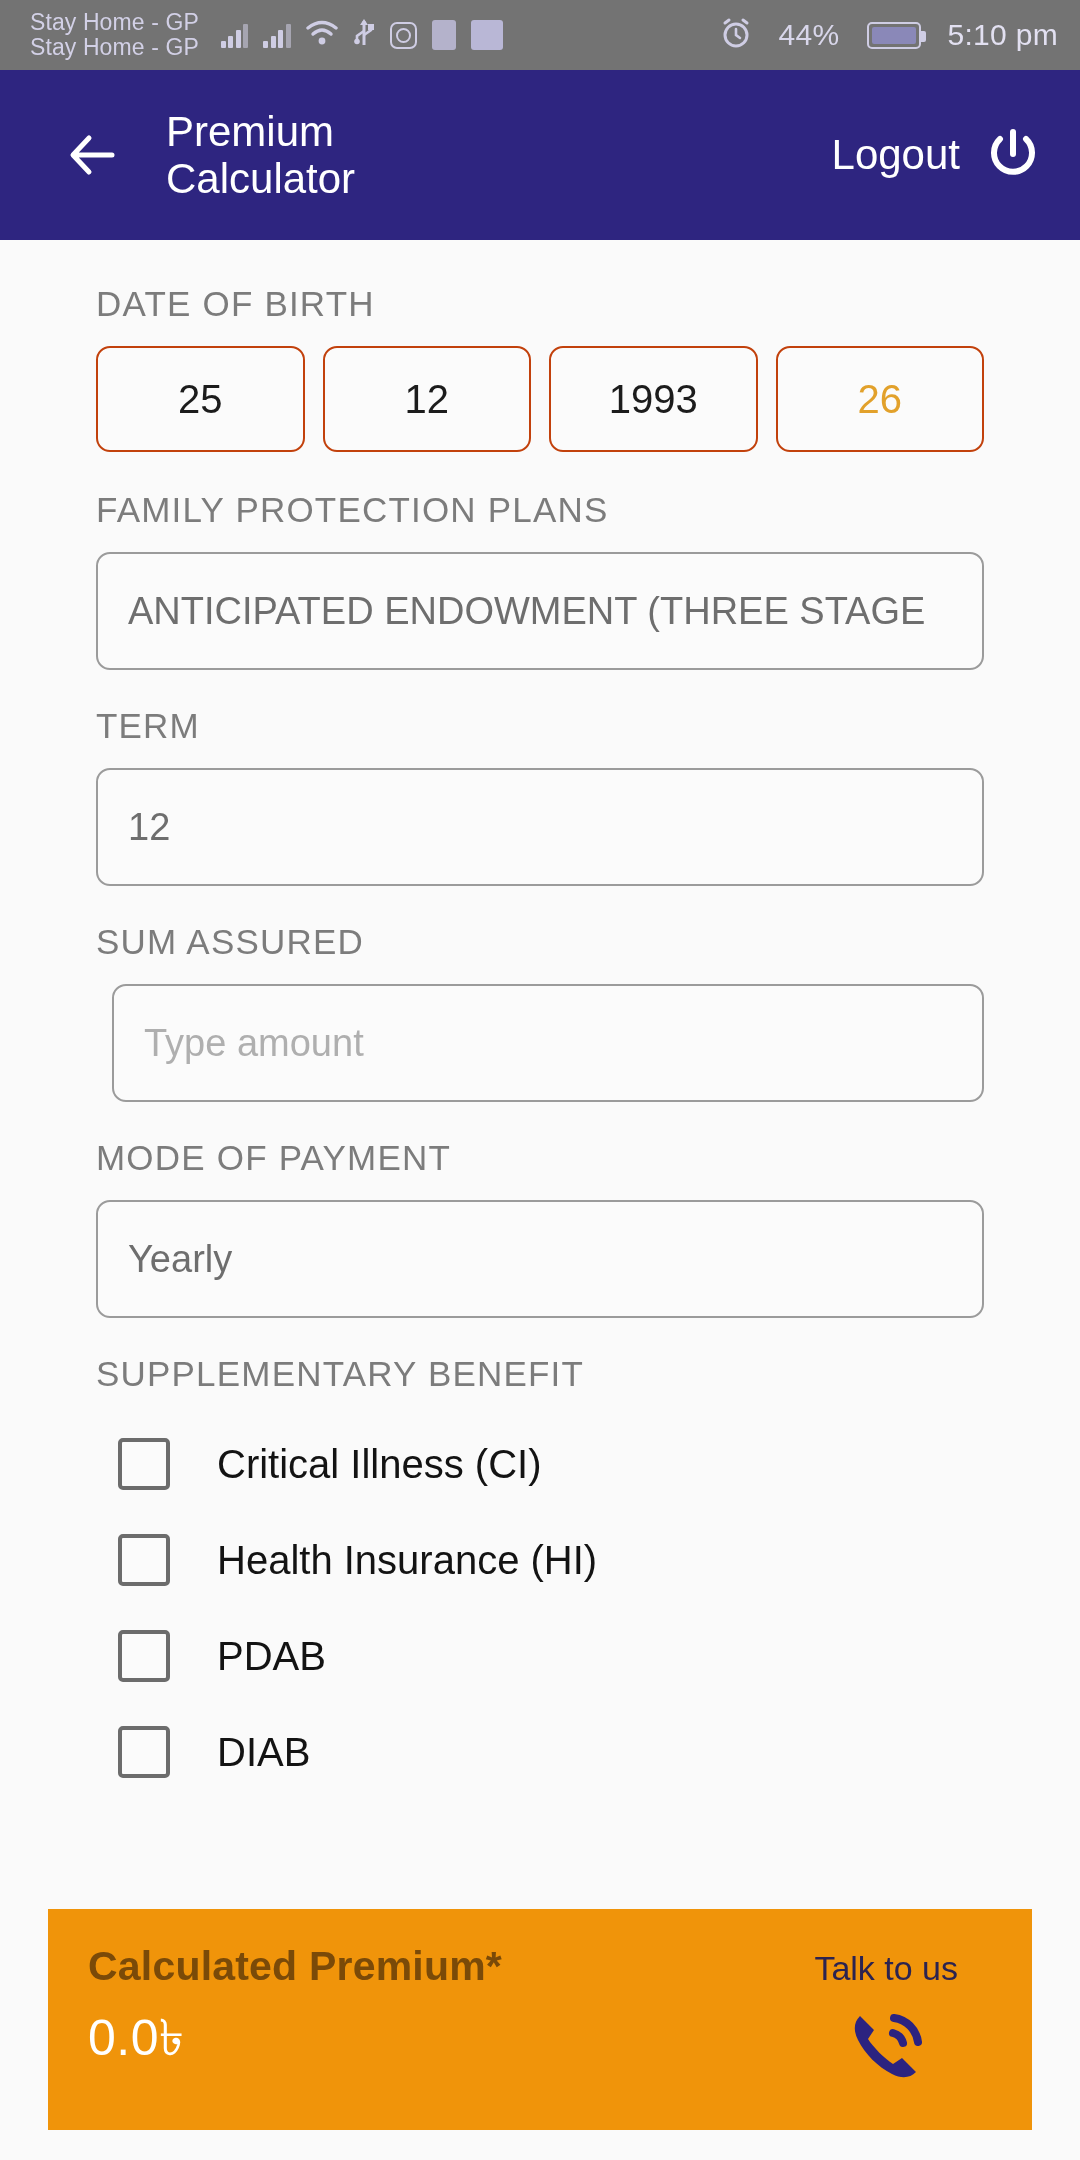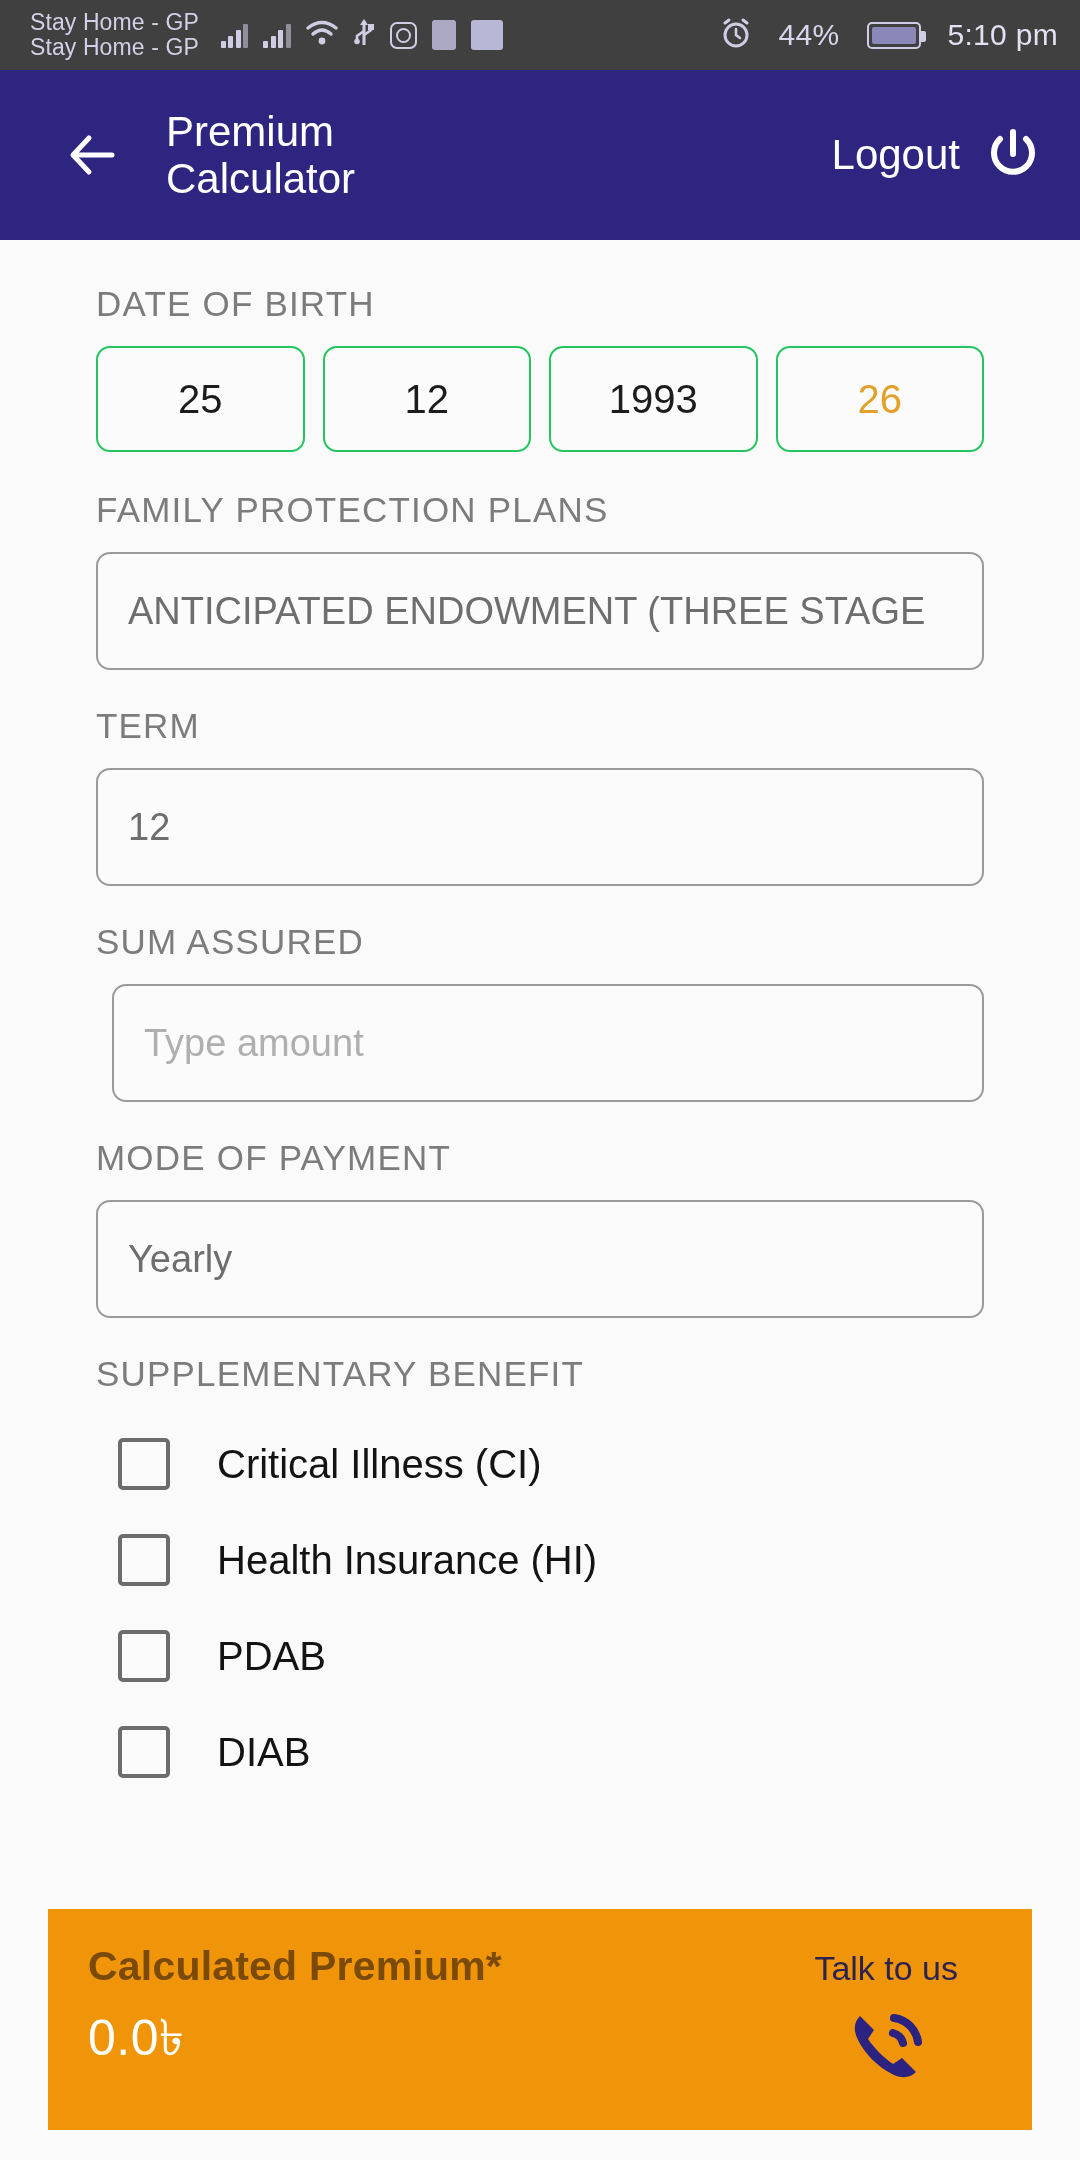--- a/index.html
+++ b/index.html
@@ -6,21 +6,21 @@
   html, body {
     width:1080px; height:2160px;
     font-family:"Liberation Sans", sans-serif;
     background:#FAFAFA;
     overflow:hidden;
   }
   .screen { position:relative; width:1080px; height:2160px; background:#FAFAFA; }
 
   
   .statusbar {
-    height:70px; background:#404040;
+    height:70px; background:#737373;
     display:flex; align-items:center;
     padding:0 22px 0 30px;
     color:#CFCDE4;
   }
   .carrier { display:flex; flex-direction:column; justify-content:center;
              line-height:1.08; font-size:23px; color:#D2D0E6; letter-spacing:.1px; }
   .sb-icons { display:flex; align-items:center; gap:15px; margin-left:22px; }
   .sb-right { margin-left:auto; display:flex; align-items:center; gap:27px; }
   .sb-batt-pct { font-size:30px; color:#D8D6EA; letter-spacing:.3px; }
   .sb-time { font-size:30px; color:#E2E0F1; letter-spacing:.3px; }
@@ -53,21 +53,21 @@
   .power-icon { width:62px; height:62px; }
 
   
   .content { padding:44px 96px 0 96px; }
   .field-label {
     font-size:35px; color:#7C7C7C; letter-spacing:1.2px;
     margin-bottom:22px; font-weight:400;
   }
   .dob-row { display:flex; gap:18px; margin-bottom:38px; }
   .dob-box {
-    flex:1; height:106px; border:2px solid #22c55e; border-radius:14px;
+    flex:1; height:106px; border:2px solid #c2410c; border-radius:14px;
     background:#FBFBFB; display:flex; align-items:center; justify-content:center;
     font-size:40px; color:#1C1C1C;
   }
   .dob-box.age { color:#E2A12B; }
   .input-box {
     height:118px; border:2px solid #9B9B9B; border-radius:14px; background:#FBFBFB;
     display:flex; align-items:center; padding:16px 30px;
     font-size:38px; color:#6E6E6E; margin-bottom:36px;
     white-space:nowrap; overflow:hidden;
   }

